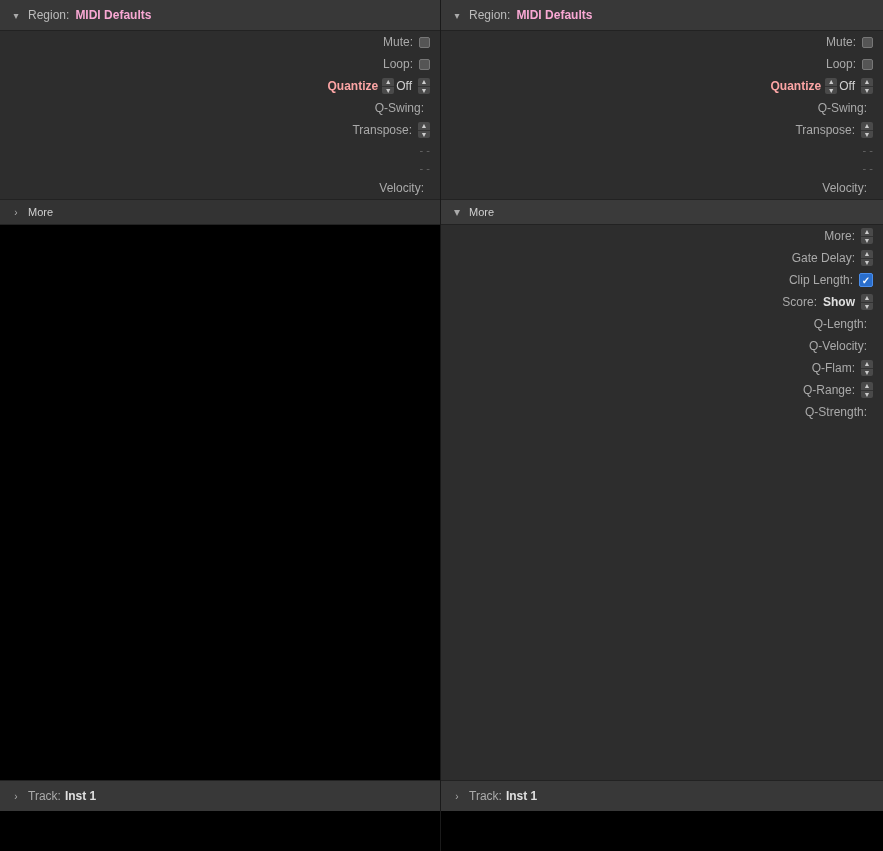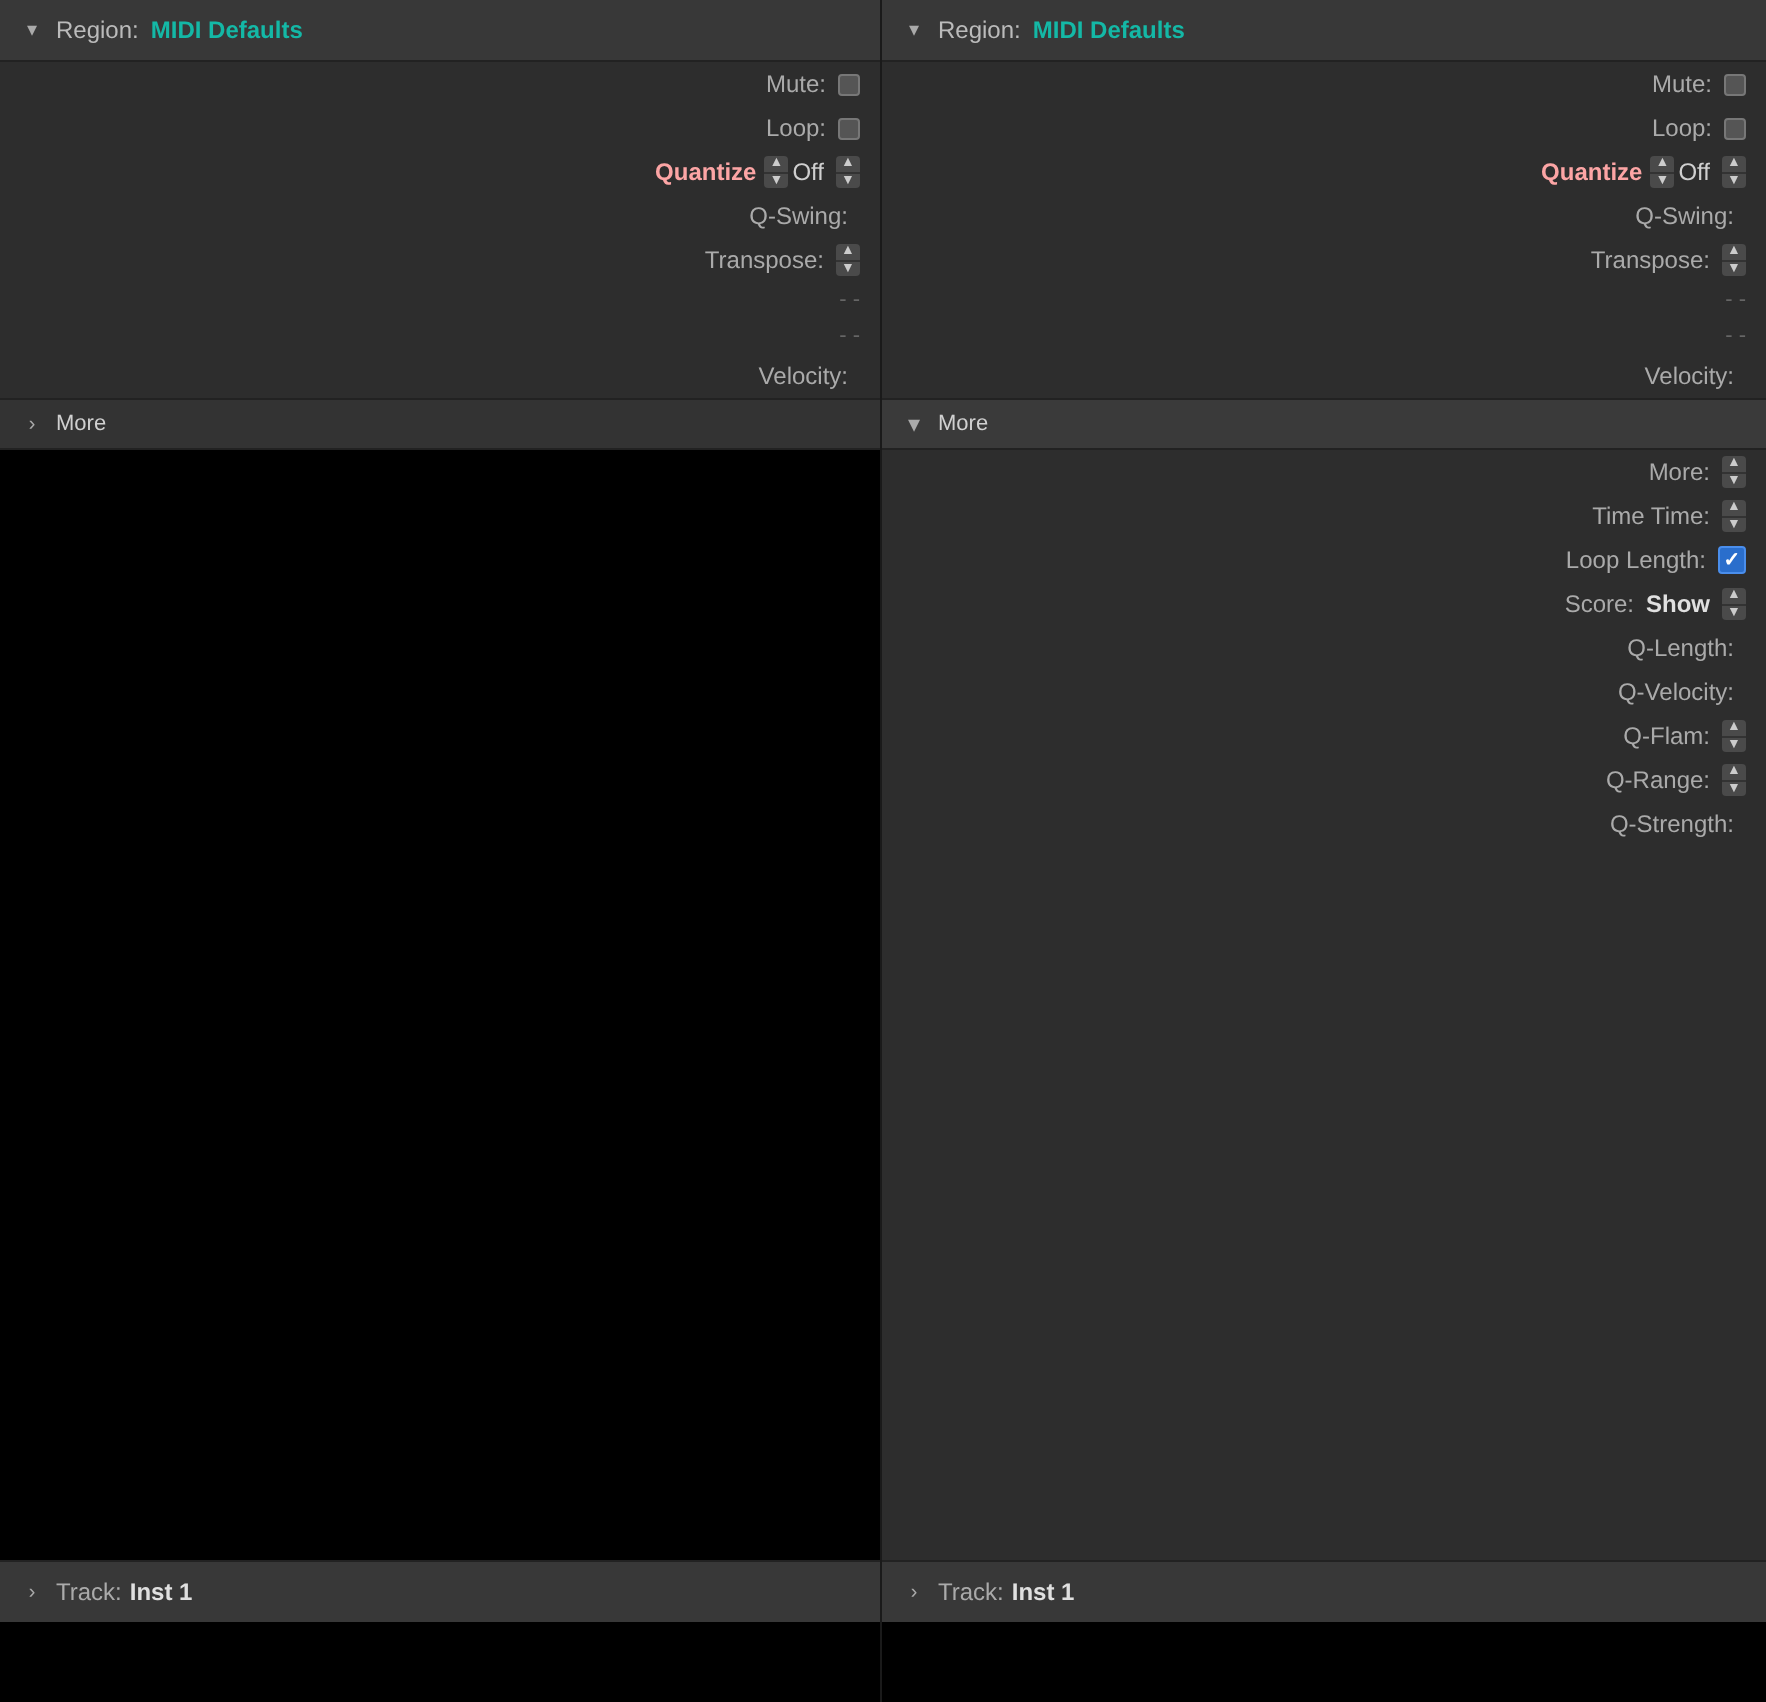--- a/index.html
+++ b/index.html
@@ -48,21 +48,21 @@
       font-size: 10px;
       cursor: pointer;
     }
 
     .section-title {
       color: #bbb;
       font-size: 12px;
     }
 
     .section-title-bold {
-      color: #14b8a6;
+      color: #f9a8d4;
       font-weight: bold;
       font-size: 12px;
     }
 
     .field-row {
       display: flex;
       align-items: center;
       justify-content: flex-end;
       padding: 3px 10px 3px 0;
       min-height: 22px;
@@ -380,29 +380,29 @@
   <div class="field-row">
     <span class="field-label">More:</span>
     <span class="right-stepper">
       <span class="up">▲</span>
       <span class="down">▼</span>
     </span>
   </div>
 
 
   <div class="field-row">
-    <span class="field-label">Time Time:</span>
-    <span class="right-stepper">
-      <span class="up">▲</span>
-      <span class="down">▼</span>
-    </span>
-  </div>
-
-  <div class="field-row">
-    <span class="field-label">Loop Length:</span>
+    <span class="field-label">Gate Delay:</span>
+    <span class="right-stepper">
+      <span class="up">▲</span>
+      <span class="down">▼</span>
+    </span>
+  </div>
+
+  <div class="field-row">
+    <span class="field-label">Clip Length:</span>
     <span class="checkbox-checked"></span>
   </div>
 
   <div class="field-row">
     <span class="field-label">Score:</span>
     <span class="show-value">Show</span>
     <span class="right-stepper">
       <span class="up">▲</span>
       <span class="down">▼</span>
     </span>

